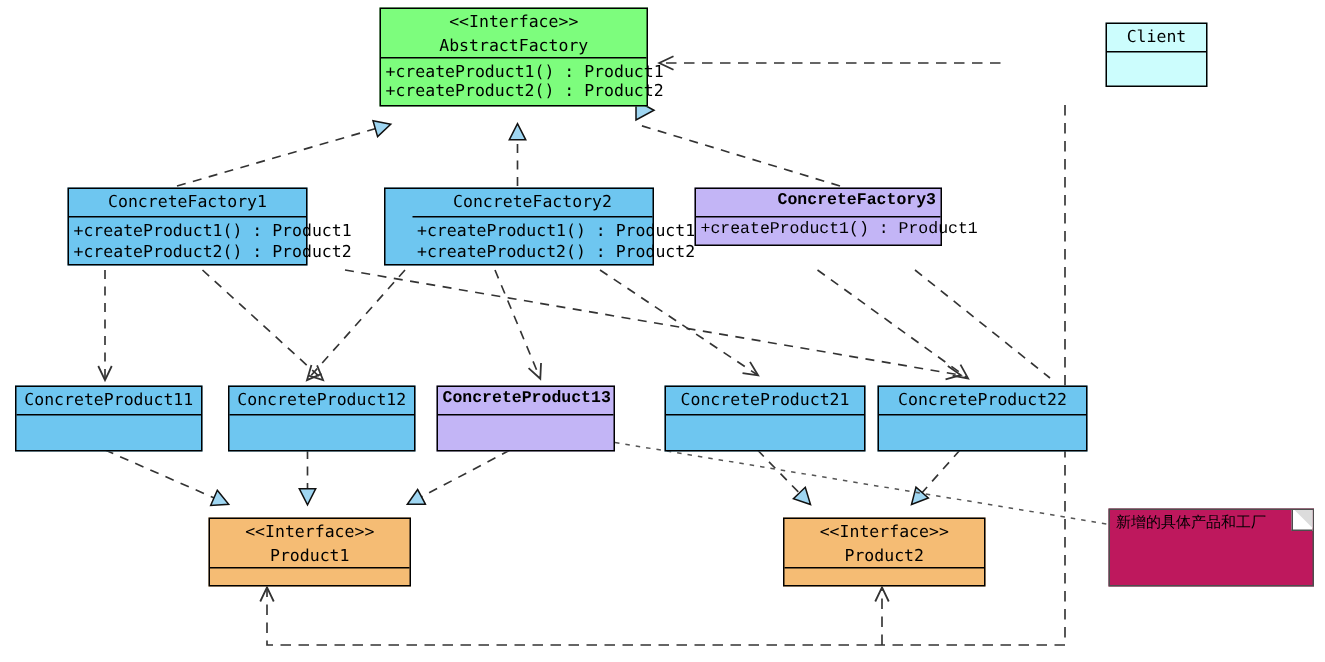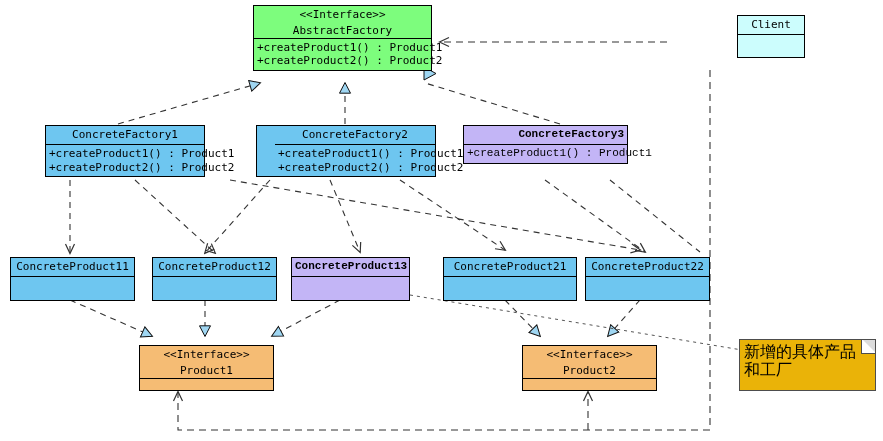--- a/index.html
+++ b/index.html
@@ -67,24 +67,24 @@
   .umlbox.purple .hdr,
   .umlbox.purple .body .op {
     font-family: Liberation Mono, monospace;
     font-size: 11px;
     text-align: right;
   }
   .umlbox.purple .hdr { font-weight: bold; }
   .note {
     position: absolute;
     box-sizing: border-box;
-    background: #eab308;
+    background: #be185d;
     border: 1px solid #4d4d4d;
     font-family: "DejaVu Sans", sans-serif;
-    font-size: 16px;
+    font-size: 10px;
     line-height: 1.15;
     color: #000;
     padding: 3px 4px;
     overflow: hidden;
   }
   .note .fold {
     position: absolute;
     right: -1px;
     top: -1px;
     width: 14px;
@@ -220,21 +220,21 @@
     <div class="sep"></div>
     <div class="body" style="height:23px;"></div>
   </div>
 
   <div class="umlbox blue" style="left:443px; top:257px; width:134px;">
     <div class="hdr">ConcreteProduct21</div>
     <div class="sep"></div>
     <div class="body" style="height:23px;"></div>
   </div>
 
-  <div class="umlbox blue" style="left:585px; top:257px; width:125px;">
+  <div class="umlbox blue" style="left:585px; top:257px; width:140px;">
     <div class="hdr">ConcreteProduct22</div>
     <div class="sep"></div>
     <div class="body" style="height:23px;"></div>
   </div>
 
   <div class="umlbox orange iface" style="left:139px; top:345px; width:135px;">
     <div class="hdr">&lt;&lt;Interface&gt;&gt;</div>
     <div class="hdr">Product1</div>
     <div class="sep"></div>
     <div class="body" style="height:11px;"></div>

